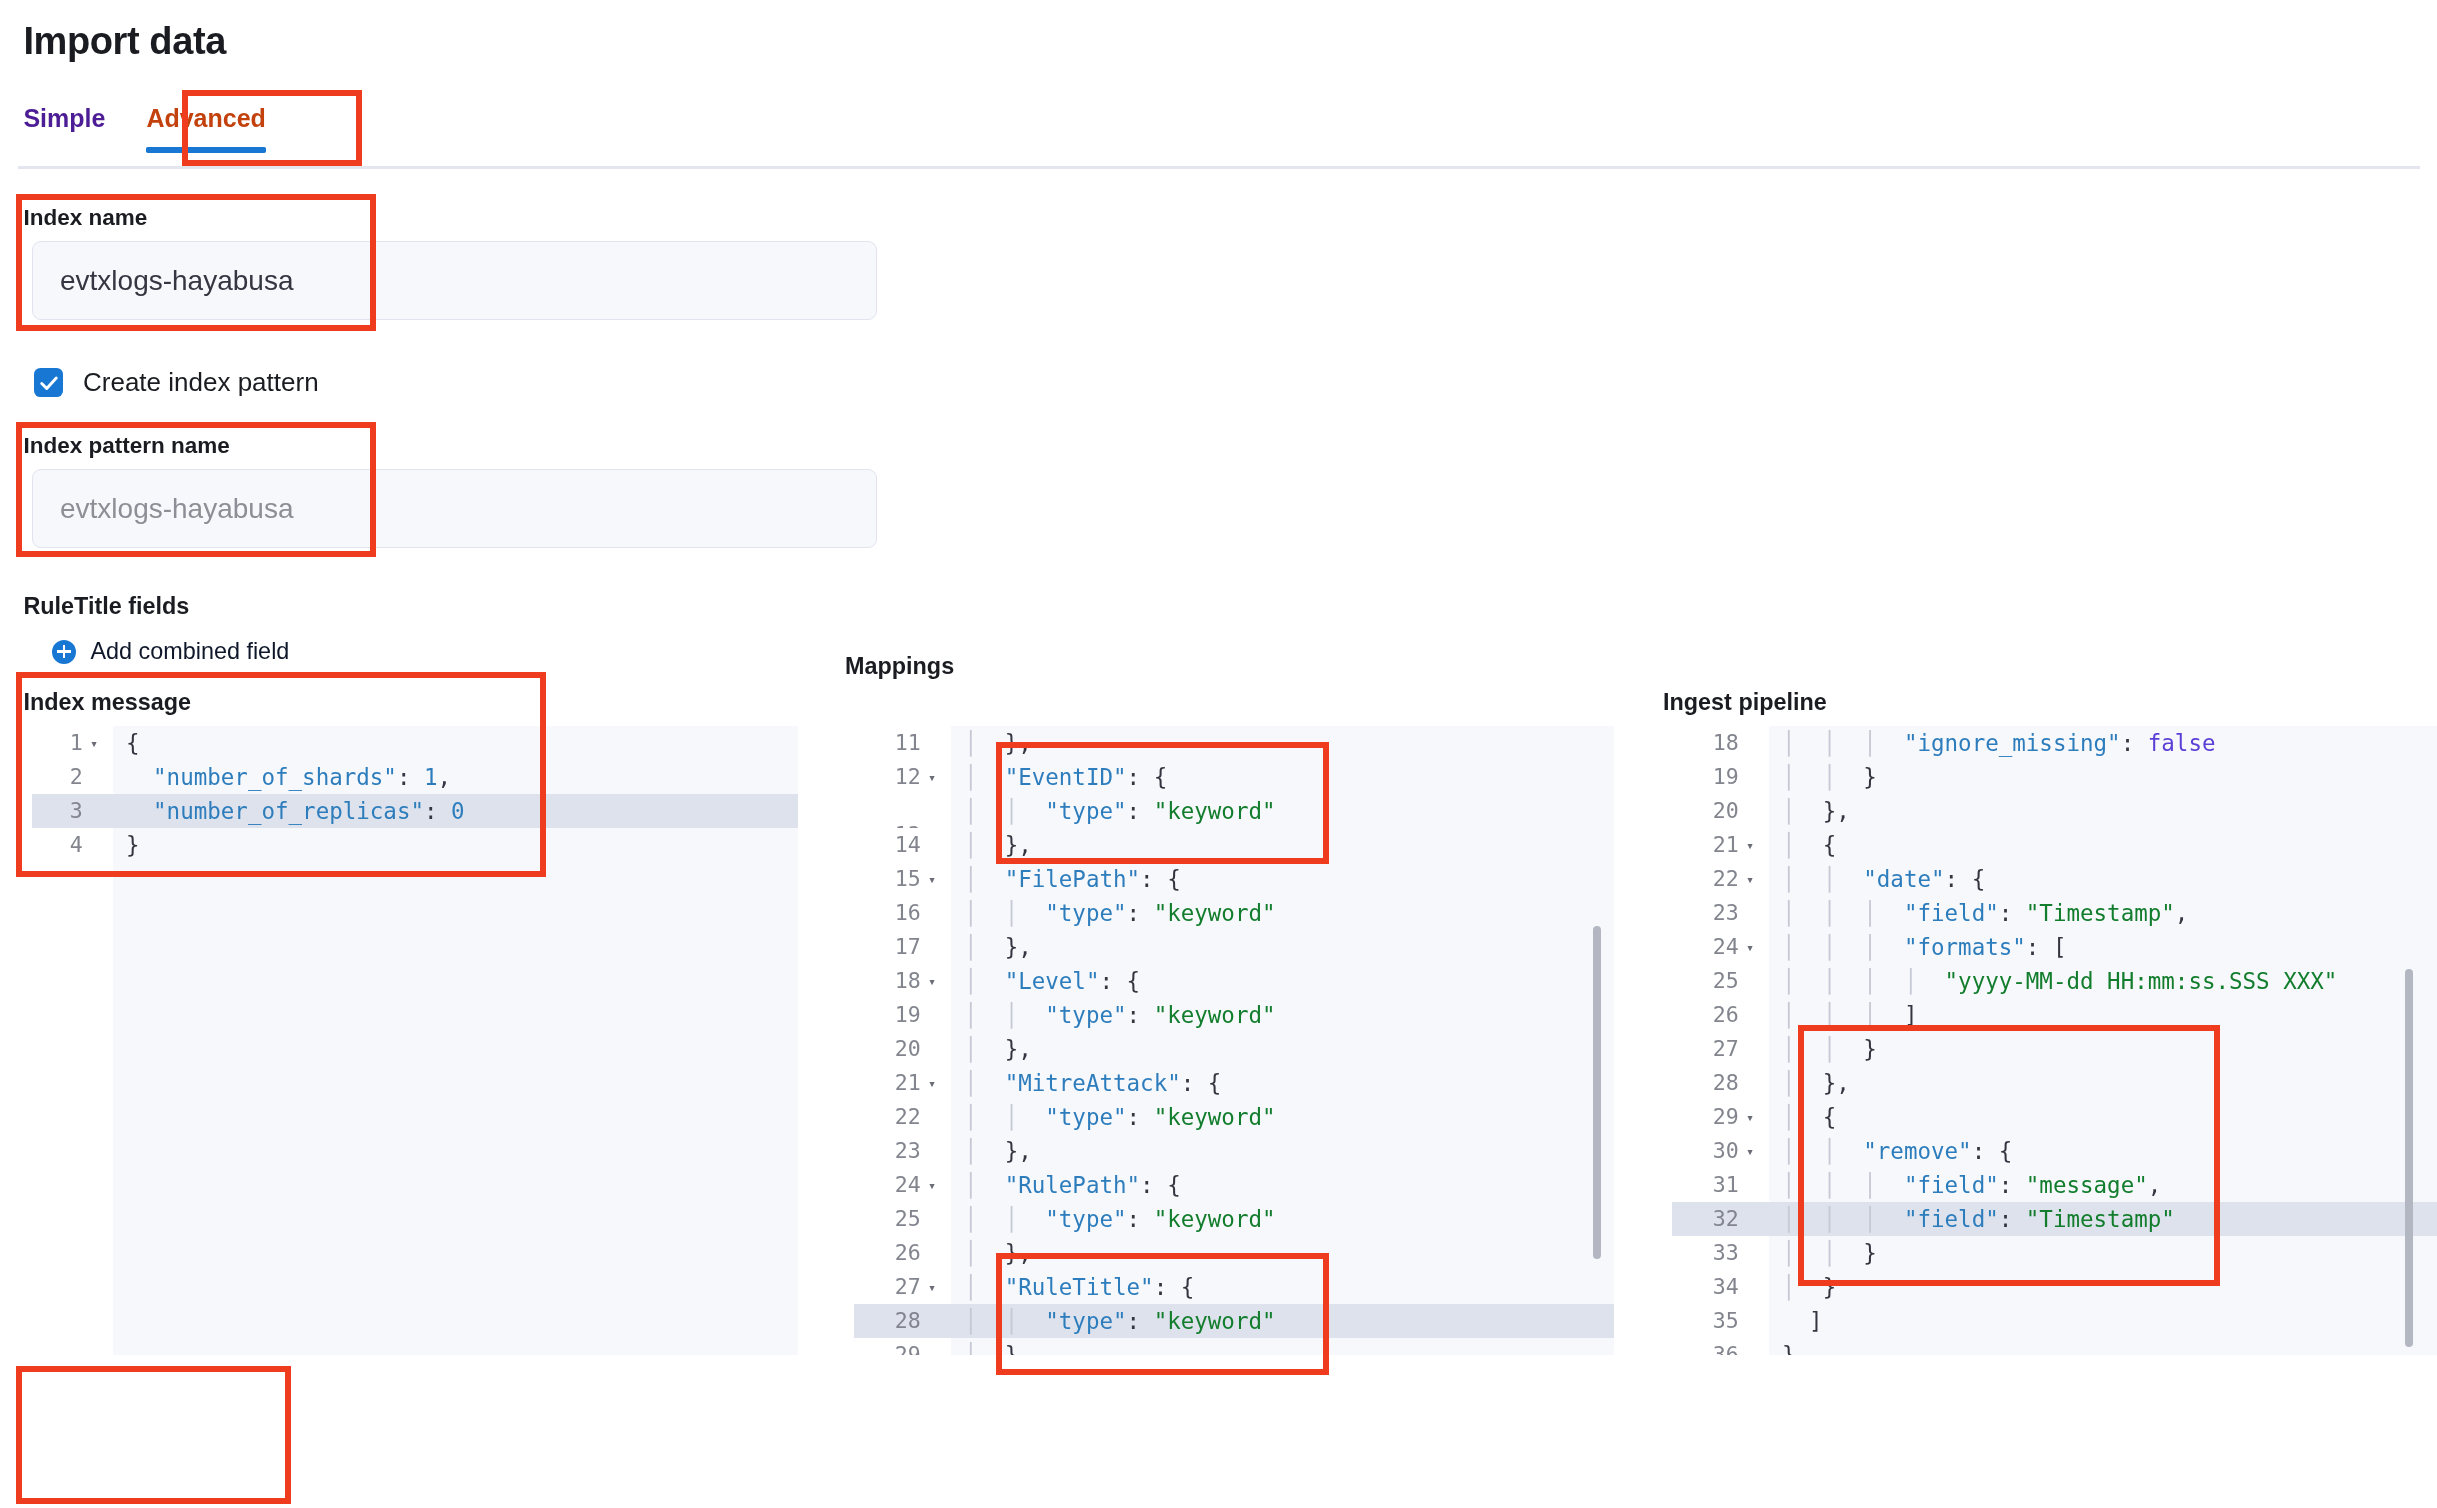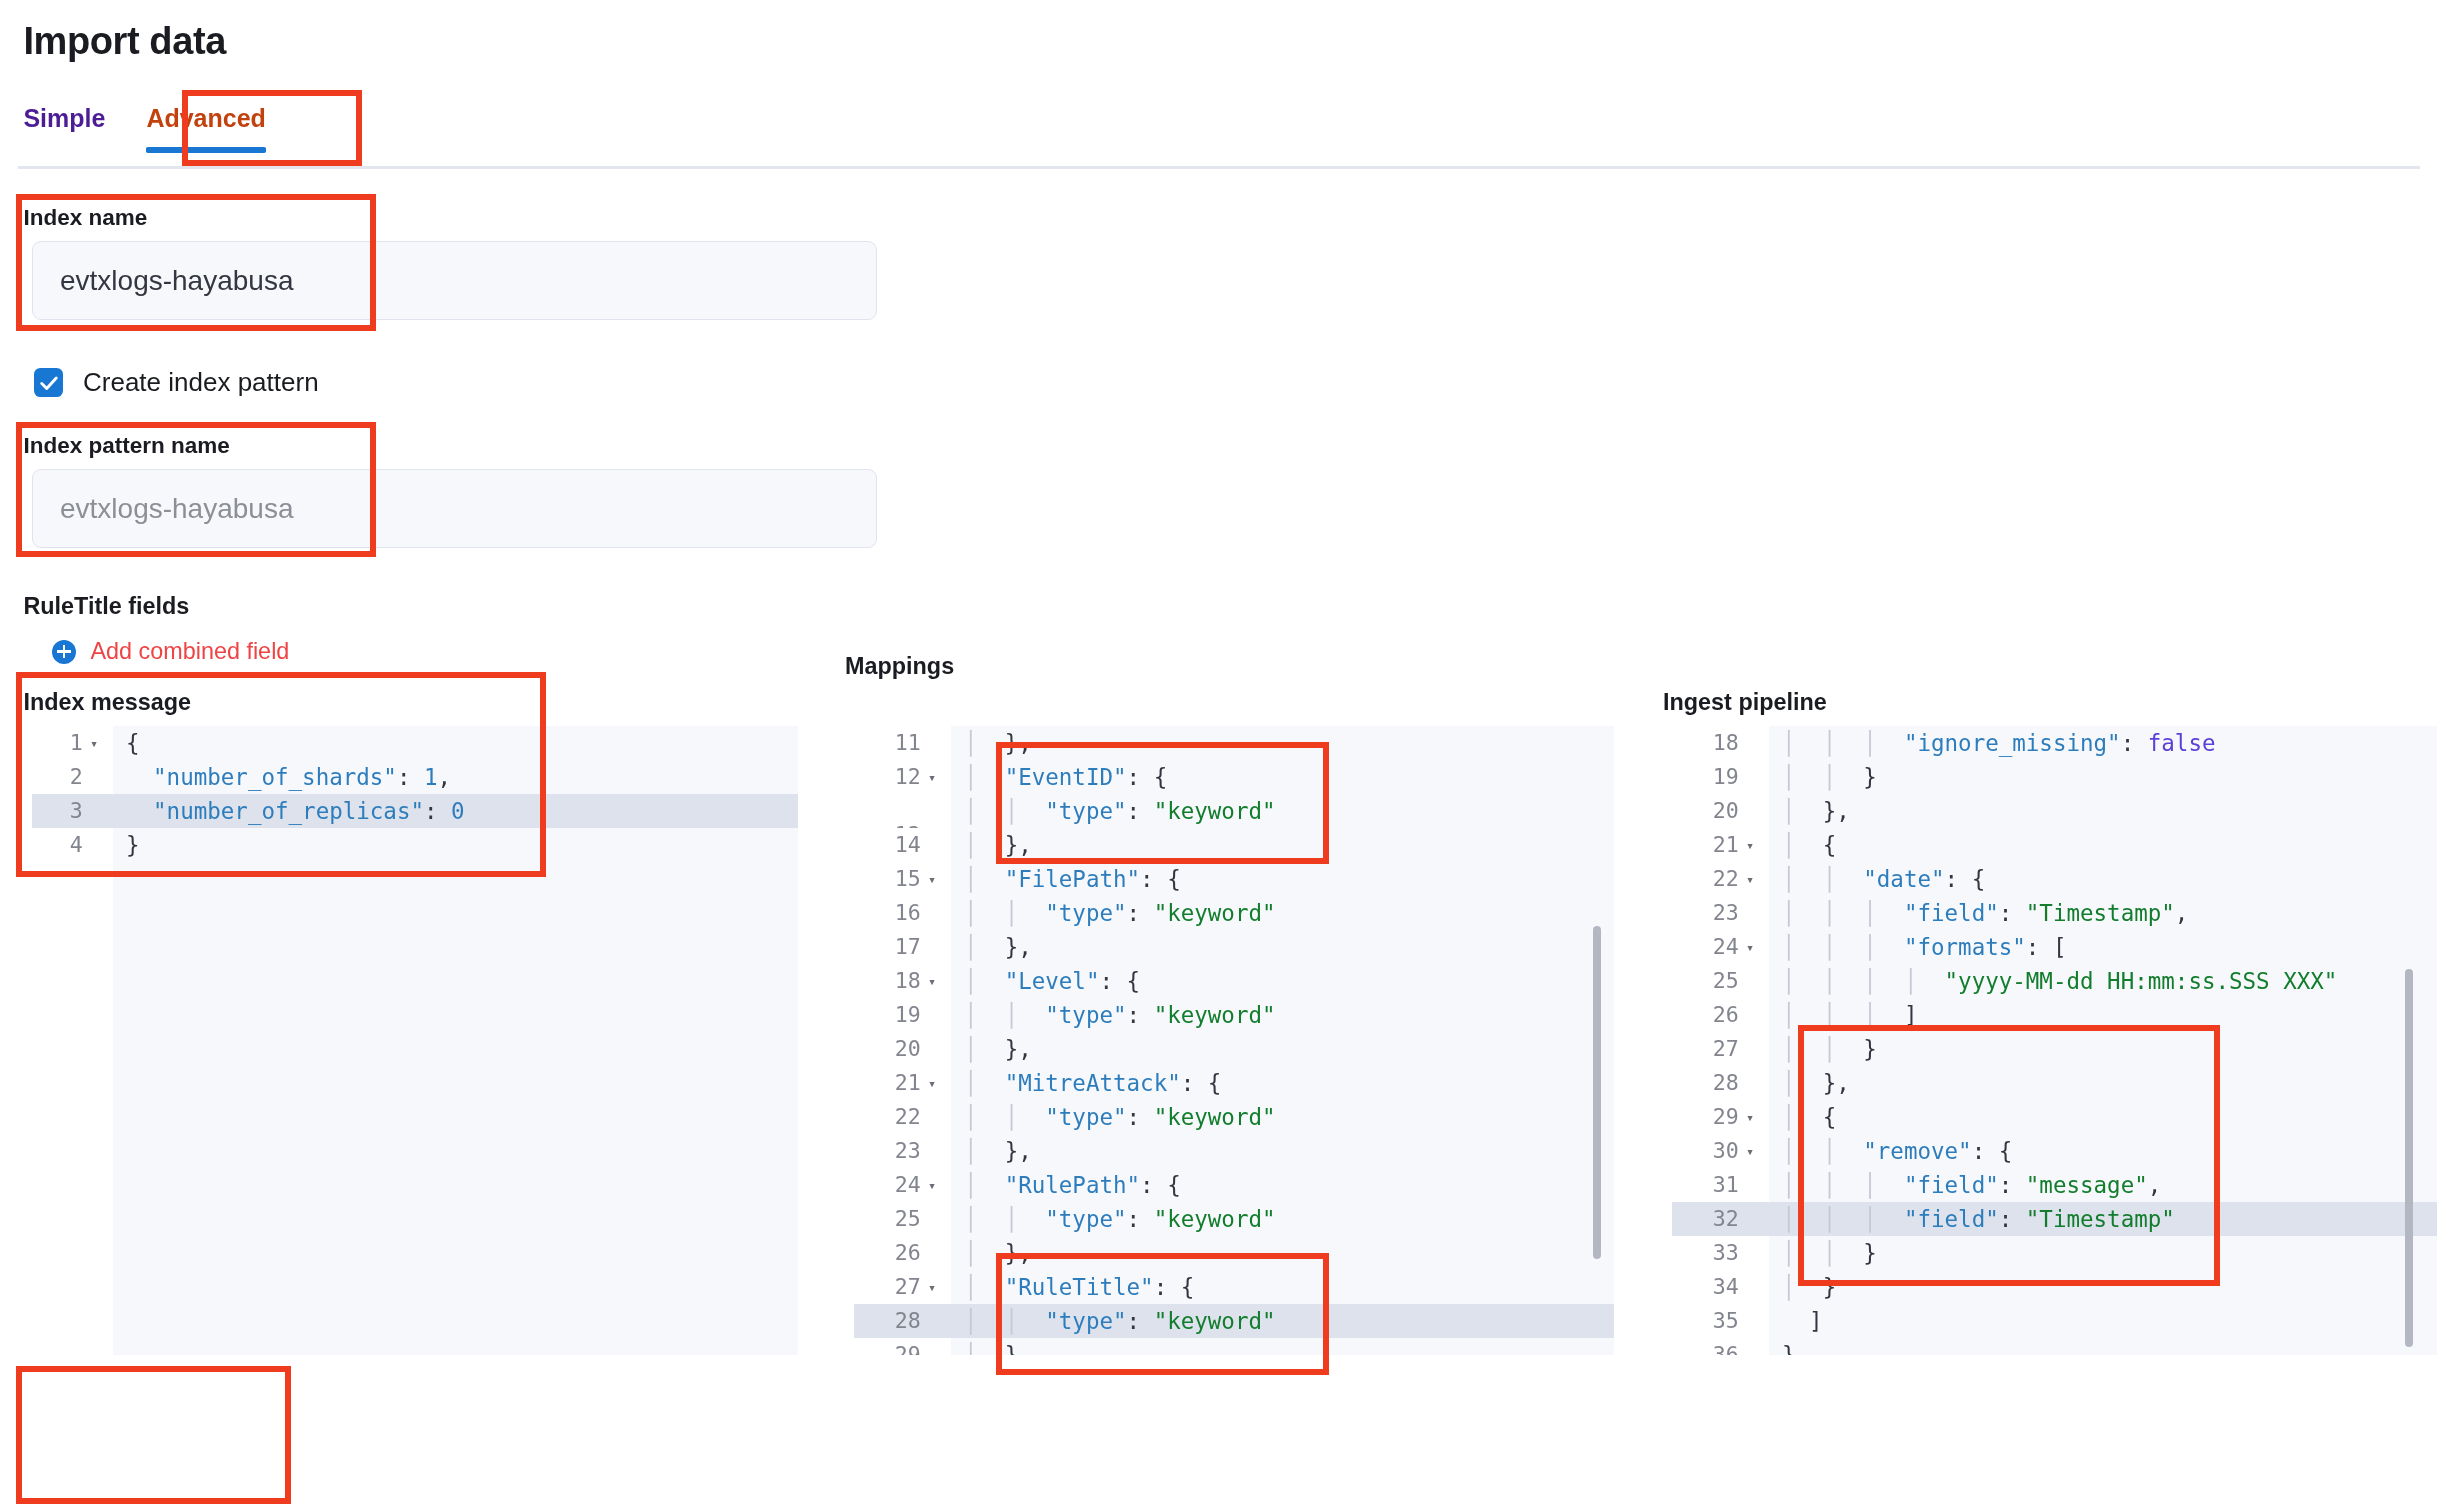--- a/index.html
+++ b/index.html
@@ -77,21 +77,21 @@
   .checkbox-label { font-size: 26px; color: #1a1c21; }
 
   
   .combined-title {
     position: absolute; left: 23.4px; top: 593px;
     font-size: 23.4px; font-weight: 700;
   }
   .add-link {
     position: absolute; left: 52px; top: 638px;
     display: flex; align-items: center; gap: 14.4px;
-    color: #ef4444; font-size: 23.4px; font-weight: 400;
+    color: #0f172a; font-size: 23.4px; font-weight: 400;
   }
   .plus-icon {
     width: 24px; height: 24px; border-radius: 50%;
     background: #1977d4; position: relative; flex: none;
   }
   .plus-icon::before, .plus-icon::after {
     content:""; position:absolute; background:#fff;
   }
   .plus-icon::before { left: 5.4px; right: 5.4px; top: 10.8px; height: 2.7px; }
   .plus-icon::after { top: 5.4px; bottom: 5.4px; left: 10.8px; width: 2.7px; }

